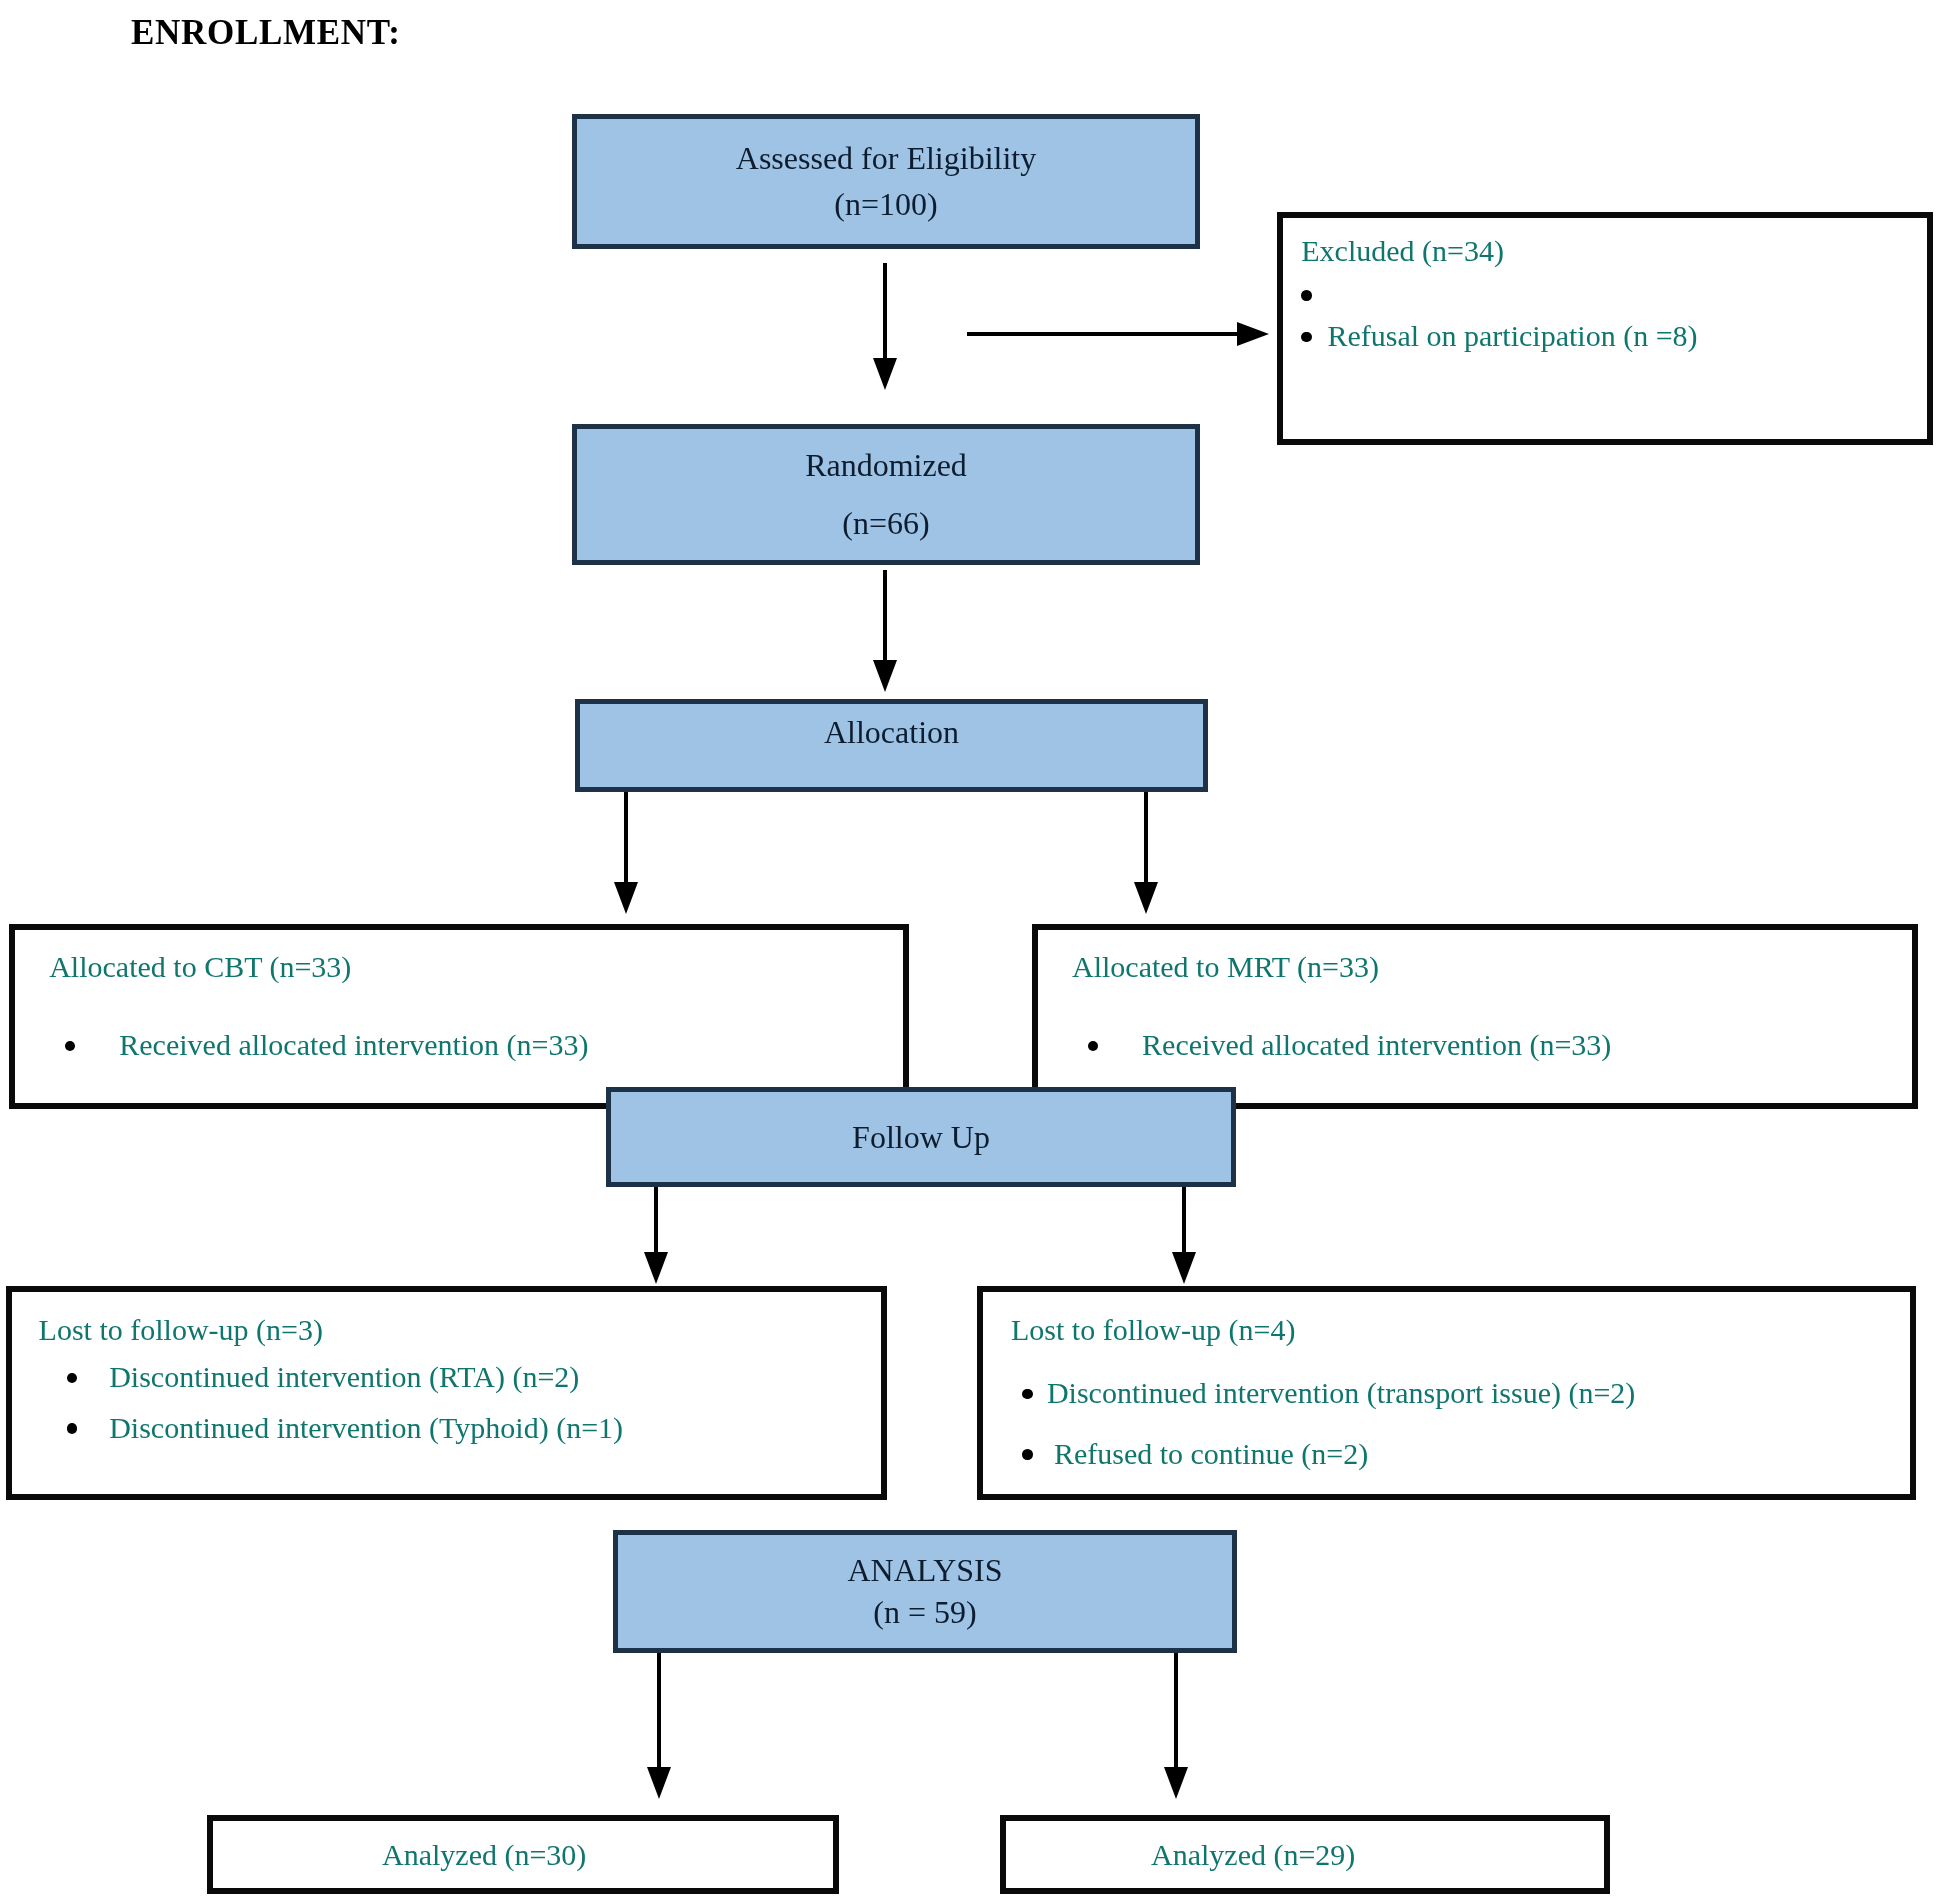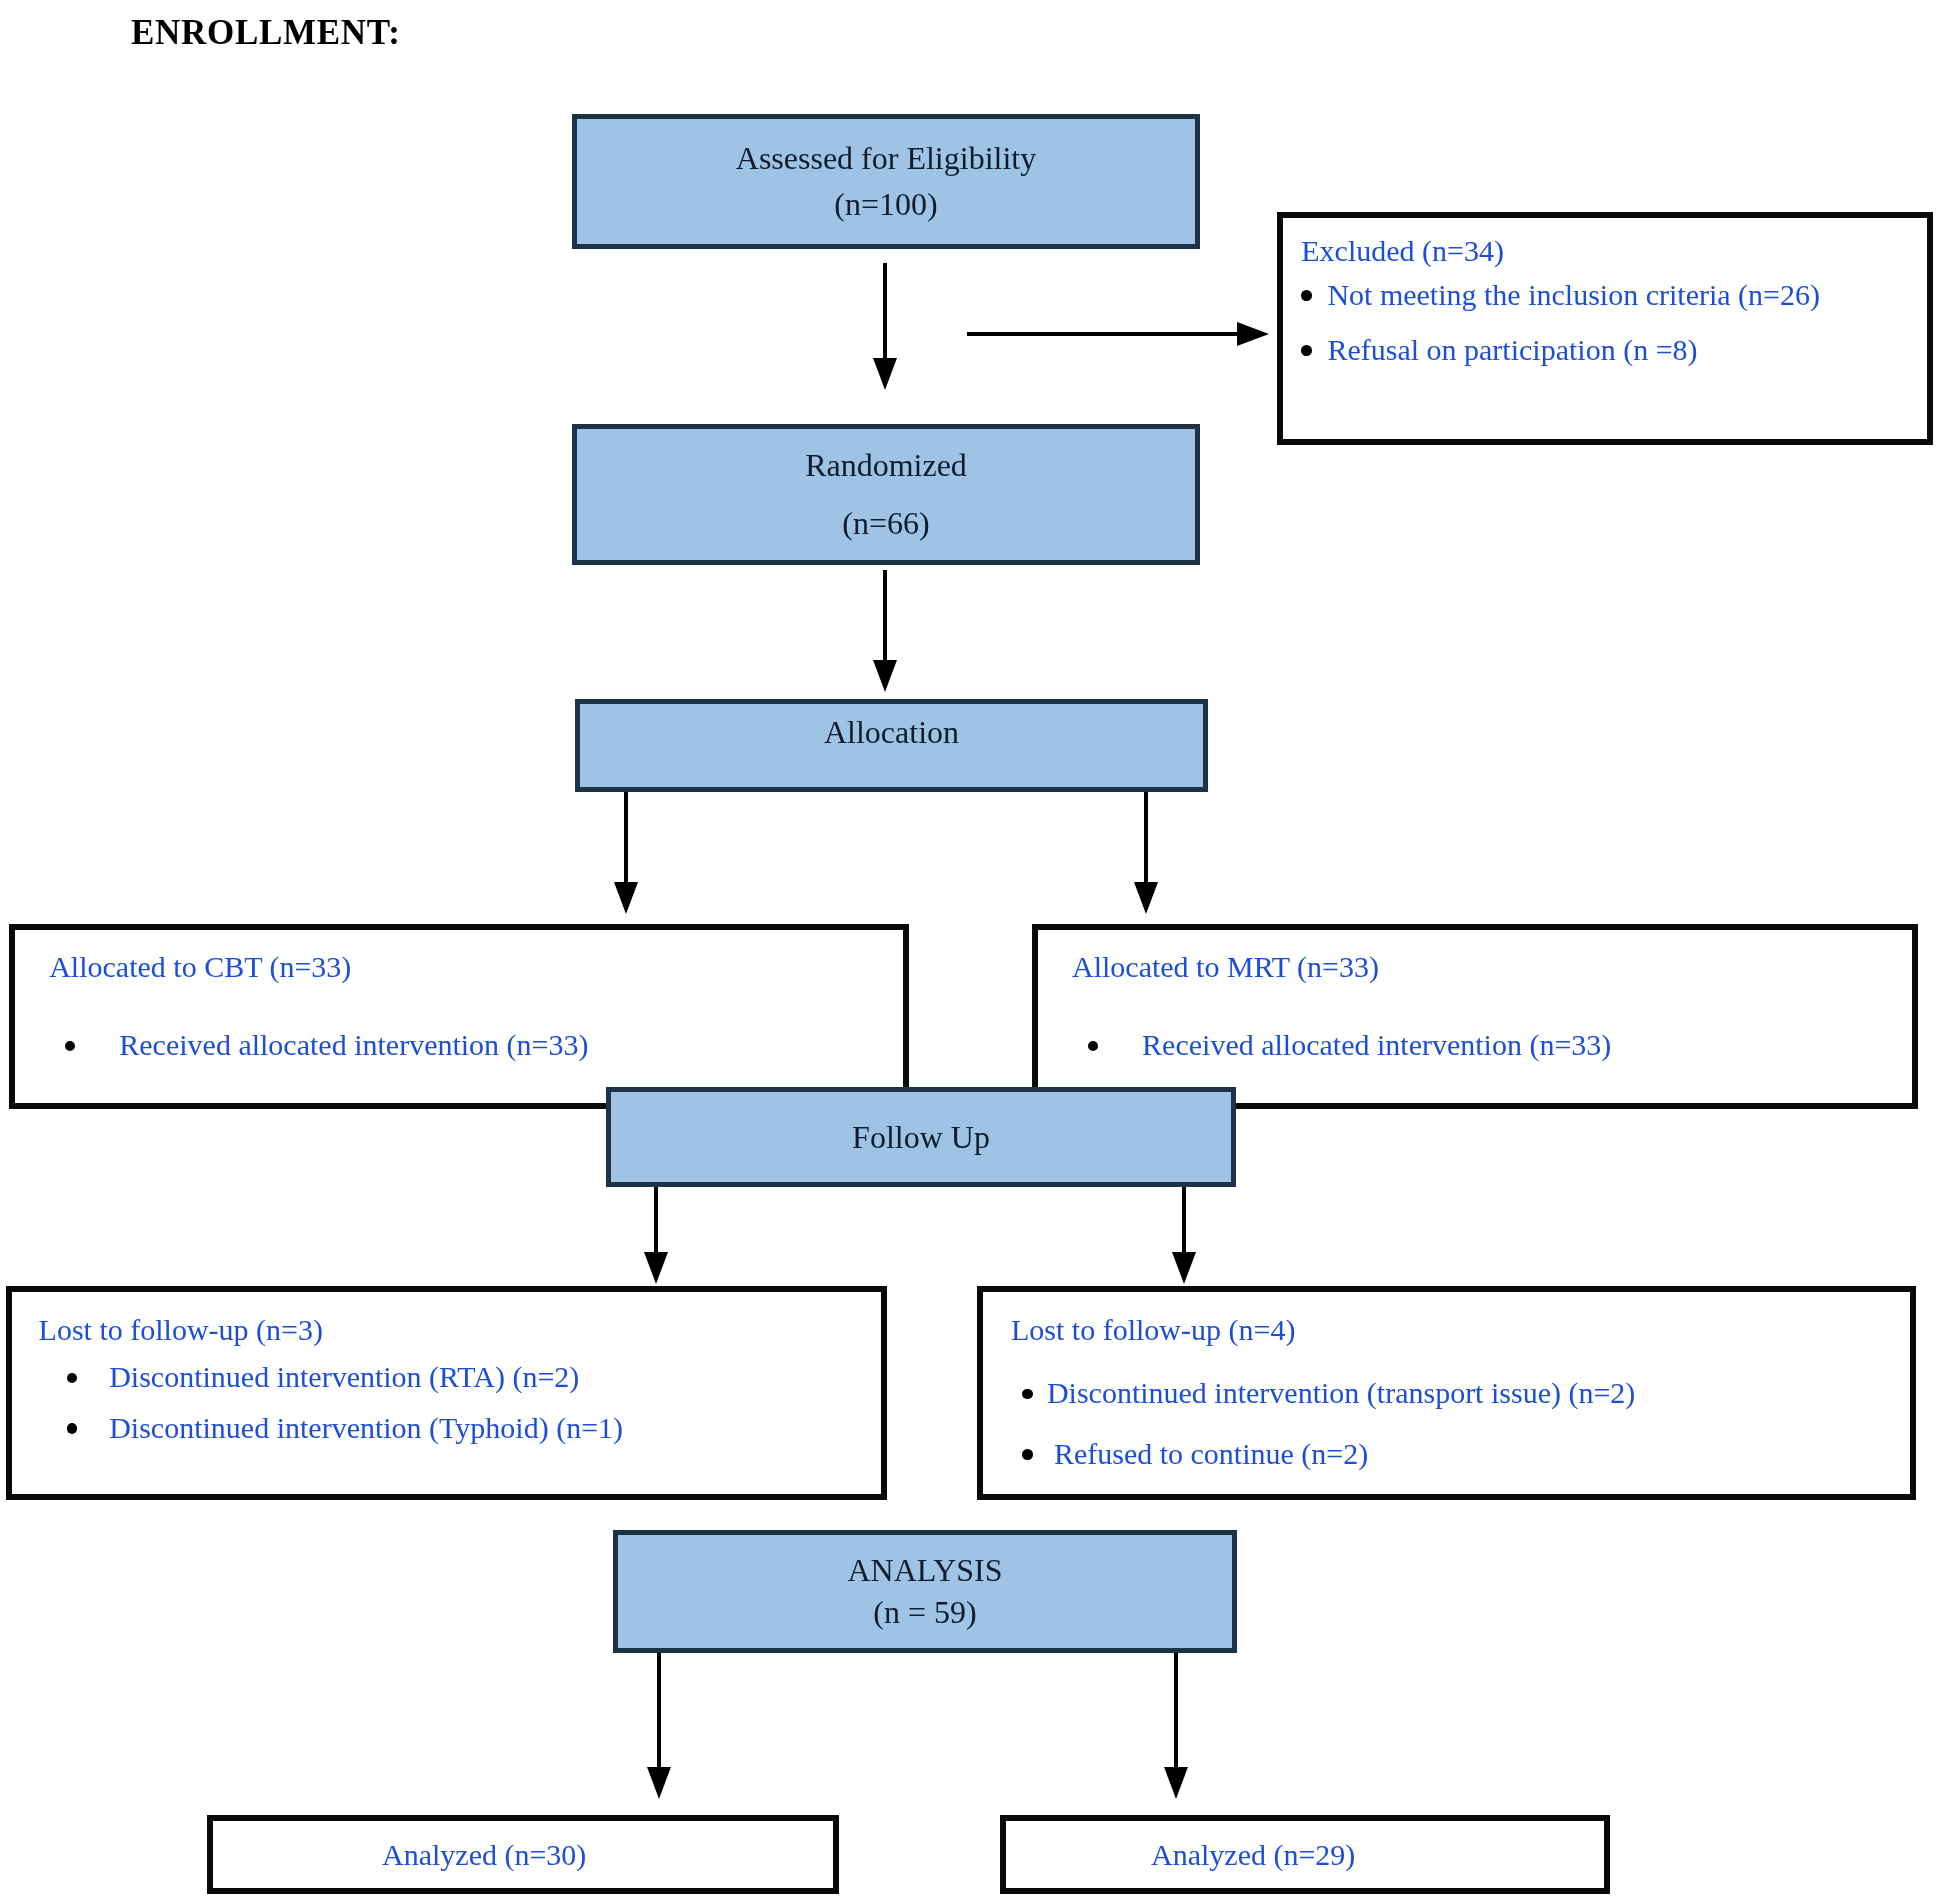--- a/index.html
+++ b/index.html
@@ -30,21 +30,21 @@
     text-align:left;
     font-size:32px;color:var(--text_dark);
     z-index:2;
   }
   .bbox .line{white-space:nowrap;}
   .wbox{ 
     position:absolute;
     background:#ffffff;
     border:6.4px solid var(--plain_border);
     box-sizing:border-box;
-    font-size:30px;color:#1d4ed8;
+    font-size:30px;color:#0f766e;
     z-index:1;
   }
   .wtitle{margin:0;}
   .bullet{display:flex;align-items:flex-start;}
   .dot{flex:0 0 auto;width:10.6px;height:10.6px;border-radius:50%;background:#000;margin-top:15.5px;}
   .btext{line-height:1.32;}
   .arrow-v{position:absolute;width:4.2px;background:#000;z-index:3;}
   .arrow-v::after{
     content:"";position:absolute;bottom:-30px;left:50%;transform:translateX(-50%);
     border-style:solid;border-color:transparent;
@@ -71,21 +71,20 @@
   </div>
 
   <div class="arrow-v" style="left:883px;top:263px;height:97px;"></div>
 
   <div class="arrow-h" style="left:967px;top:332px;width:272px;"></div>
 
   <div class="wbox" style="left:1277px;top:212px;width:656px;height:233px;padding:15.5px 12.7px 0 18.3px;">
     <div class="wtitle">Excluded (n=34)</div>
     <div class="bullet" style="margin-top:7px;gap:15.5px;">
       <span class="dot"></span>
-      <span class="btext">Not meeting the inclusion criteria (n=26)</span>
     </div>
     <div class="bullet" style="margin-top:15.5px;gap:15.5px;">
       <span class="dot"></span>
       <span class="btext">Refusal on participation (n =8)</span>
     </div>
   </div>
 
   <div class="bbox" style="left:572px;top:424px;width:628px;height:141px;gap:21px;">
     <div class="line">Randomized</div>
     <div class="line">(n=66)</div>

